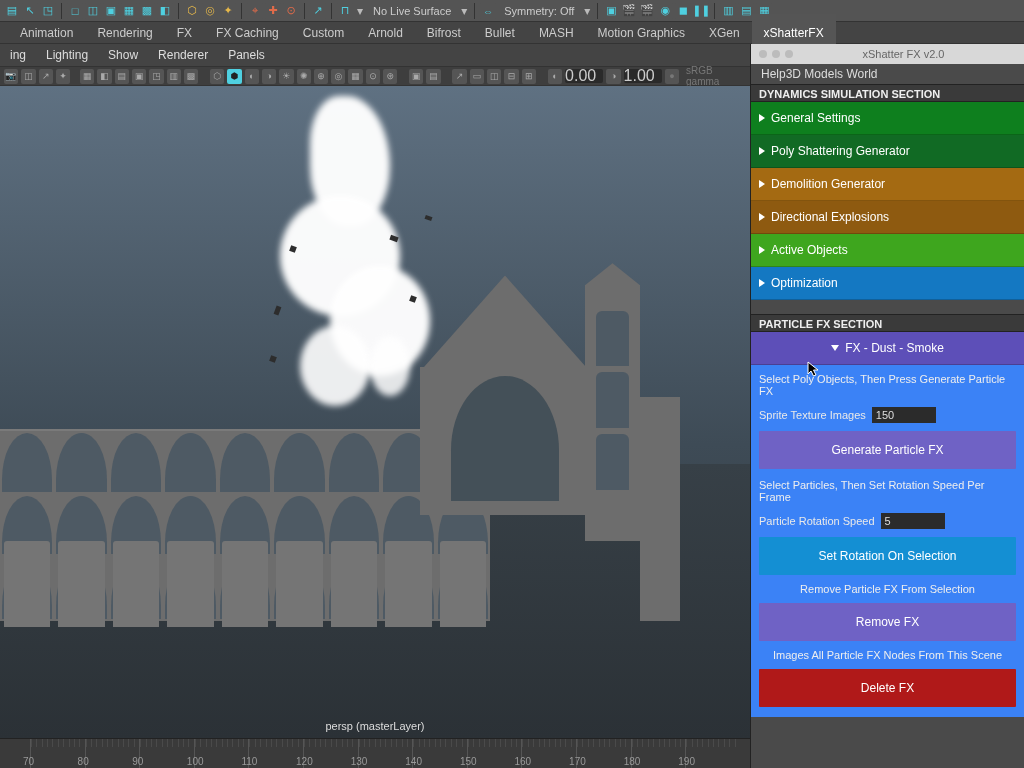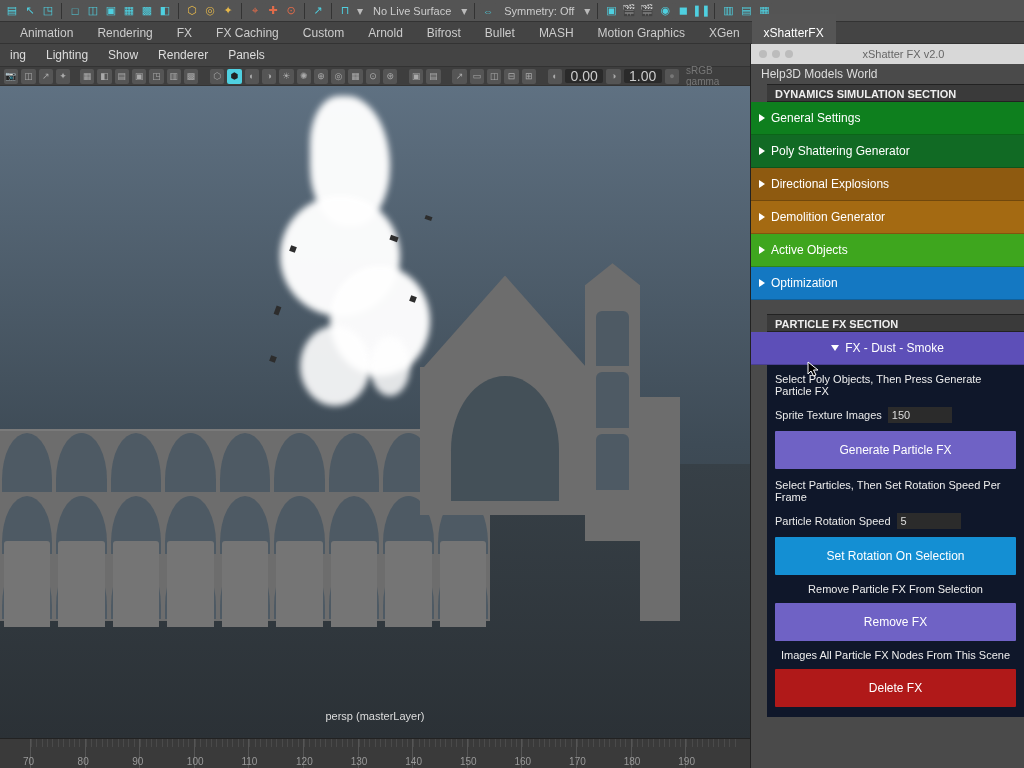--- a/index.html
+++ b/index.html
@@ -22,21 +22,21 @@
 
 .main { position:absolute; top:44px; left:0; right:0; bottom:0; display:flex; }
 
 
 .vp-col { flex:1; display:flex; flex-direction:column; background:#444; min-width:0; }
 .vp-menu { height:22px; background:#444; padding-left:6px; display:flex; align-items:center; gap:12px; font-size:12px; color:#ddd; }
 .vp-menu span { padding:2px 4px; }
 .vp-bar2 { height:20px; background:#3e3e3e; display:flex; align-items:center; padding:0 4px; gap:3px; border-top:1px solid #333; border-bottom:1px solid #333; }
 .vp-bar2 .tico { width:15px; height:15px; background:#555; border-radius:2px; font-size:9px; display:flex; align-items:center; justify-content:center; color:#aaa; }
 .vp-bar2 .tico.on { background:#4fd0e0; color:#222; }
-.vp-bar2 .nfield { width:40px; height:14px; background:#2a2a2a; color:#ccc; font-size:14px; text-align:center; line-height:14px; border-radius:2px; }
+.vp-bar2 .nfield { width:40px; height:14px; background:#2a2a2a; color:#ccc; font-size:16px; text-align:left; line-height:14px; border-radius:2px; }
 .vp-bar2 .gamma { color:#777; font-size:10px; padding-left:4px; }
 
 
 .viewport { flex:1; position:relative; background:linear-gradient(to bottom,#5f7182 0%, #3e4b56 55%, #2f363c 100%); overflow:hidden; }
 .ground { position:absolute; left:0; right:0; top:58%; bottom:0; background:linear-gradient(to bottom,#374047,#2b3136); }
 
 .building { position:absolute; left:0; right:40px; top:33%; bottom:18%; }
 .nave { position:absolute; left:0; right:220px; top:40%; bottom:0; background:#6d6d6d; border-top:2px solid #7a7a7a; }
 .arch-row { position:absolute; left:0; right:0; height:33%; display:flex; }
 .arch-row.row1 { top:0; }
@@ -51,46 +51,46 @@
 .gable .bigwin { position:absolute; top:42%; left:18%; right:18%; bottom:6%; background:#445058; border-radius:50% 50% 0 0 / 60% 60% 0 0; }
 .tower { position:absolute; right:70px; top:-5%; width:55px; height:80%; background:#6d6d6d; }
 .tower .cap { position:absolute; top:-22px; left:0; right:0; height:22px; background:#6d6d6d; clip-path:polygon(50% 0,100% 100%,0 100%); }
 .tower .slits { position:absolute; top:10%; left:20%; right:20%; height:70%; display:flex; flex-direction:column; gap:6px; }
 .tower .slit { flex:1; background:#4e5a64; border-radius:6px 6px 0 0; }
 .butt { position:absolute; right:30px; top:30%; width:40px; bottom:0; background:#6d6d6d; }
 
 .smoke { position:absolute; left:260px; top:10px; width:200px; height:330px; pointer-events:none; }
 .puff { position:absolute; background:#fff; border-radius:50%; filter:blur(3px); opacity:0.97; }
 .debris { position:absolute; width:6px; height:6px; background:#2d2d2d; transform:rotate(20deg); }
-.vp-label { position:absolute; bottom:16px; left:0; right:0; text-align:center; color:#ddd; font-size:11px; }
+.vp-label { position:absolute; bottom:6px; left:0; right:0; text-align:center; color:#ddd; font-size:11px; }
 .cursor { position:absolute; left:807px; top:361px; width:14px; height:18px; pointer-events:none; }
 .cursor svg { width:14px; height:18px; }
 
 
 .timeline { height:30px; background:#3a3a3a; border-top:1px solid #222; position:relative; }
 .ticks { position:absolute; top:0; left:30px; right:10px; bottom:0; display:flex; }
 .tick { flex:1; position:relative; border-left:1px solid #555; }
 .tick .lab { position:absolute; bottom:1px; left:-8px; font-size:10px; color:#999; }
 .subticks { position:absolute; top:0; left:0; right:0; height:8px; display:flex; }
 .subticks div { flex:1; border-left:1px solid #4a4a4a; }
 
 
 .panel { width:274px; background:#4a4a4a; display:flex; flex-direction:column; border-left:1px solid #222; }
 .panel .titlebar { height:20px; background:#d8d8d8; color:#666; display:flex; align-items:center; font-size:11px; }
 .panel .titlebar .dots { display:flex; gap:5px; padding:0 8px; }
 .panel .titlebar .dot { width:8px; height:8px; border-radius:50%; background:#bcbcbc; }
 .panel .titlebar .tt { flex:1; text-align:center; padding-right:18px; }
 .panel .pmenu { height:20px; background:#4a4a4a; display:flex; align-items:center; gap:0; padding-left:10px; font-size:12px; color:#ddd; }
-.panel .sectionhdr { height:18px; background:#3a3a3a; color:#eee; font-size:11px; font-weight:bold; padding:3px 8px; border-top:1px solid #222; border-bottom:1px solid #222;margin-left:16px; }
+.panel .sectionhdr { height:18px; background:#3a3a3a; color:#eee; font-size:11px; font-weight:bold; padding:3px 8px; border-top:1px solid #222; border-bottom:1px solid #222; }
 
 .accordion { height:18px; display:flex; align-items:center; padding:16px 8px; color:#fff; font-size:12px; gap:6px; border-bottom:1px solid rgba(0,0,0,.2); cursor:default; }
 .accordion .tri { width:0; height:0; border-style:solid; border-width:4px 0 4px 6px; border-color:transparent transparent transparent #fff; }
 .accordion.open .tri { border-width:6px 4px 0 4px; border-color:#fff transparent transparent transparent; }
 
-.acc-body { background:#0f172a; padding:6px 8px 10px 8px; color:#e9e9e9; font-size:11px; display:flex; flex-direction:column; gap:8px;margin-left:16px; }
+.acc-body { background:#3b82f6; padding:6px 8px 10px 8px; color:#e9e9e9; font-size:11px; display:flex; flex-direction:column; gap:8px; }
 .acc-body .hint { font-size:11px; color:#eee; padding:2px 0; }
 .frow { display:flex; align-items:center; gap:6px; }
 .frow label { flex:0 0 auto; }
 .frow .inp { width:64px; height:16px; background:#2b2b2b; color:#ddd; border:none; padding:0 4px; font-size:11px; }
 
 .bigbtn { height:38px; display:flex; align-items:center; justify-content:center; color:#fff; font-size:12px; border-radius:1px; cursor:default; }
 .bigbtn.purple { background:#6f62c5; }
 .bigbtn.blue { background:#148fd3; }
 .bigbtn.red { background:#b01919; }
 .centertxt { text-align:center; font-size:11px; color:#eee; }
@@ -518,27 +518,27 @@
       <div class="sectionhdr">DYNAMICS SIMULATION SECTION</div>
       <div id="accordions">
           <div class="accordion c-green">
             <span class="tri"></span>
             <span>General Settings</span>
           </div>
           <div class="accordion c-dgreen">
             <span class="tri"></span>
             <span>Poly Shattering Generator</span>
           </div>
+          <div class="accordion c-orange">
+            <span class="tri"></span>
+            <span>Demolition Generator</span>
+          </div>
           <div class="accordion c-dorange">
             <span class="tri"></span>
             <span>Directional Explosions</span>
-          </div>
-          <div class="accordion c-orange">
-            <span class="tri"></span>
-            <span>Demolition Generator</span>
           </div>
           <div class="accordion c-lgreen">
             <span class="tri"></span>
             <span>Active Objects</span>
           </div>
           <div class="accordion c-blue">
             <span class="tri"></span>
             <span>Optimization</span>
           </div>
         </div>

